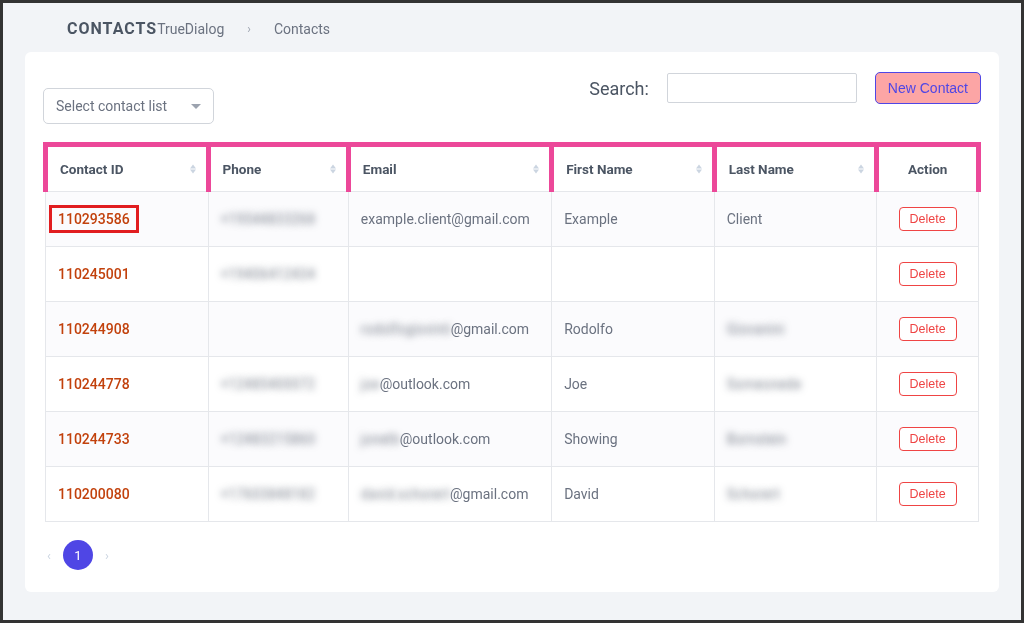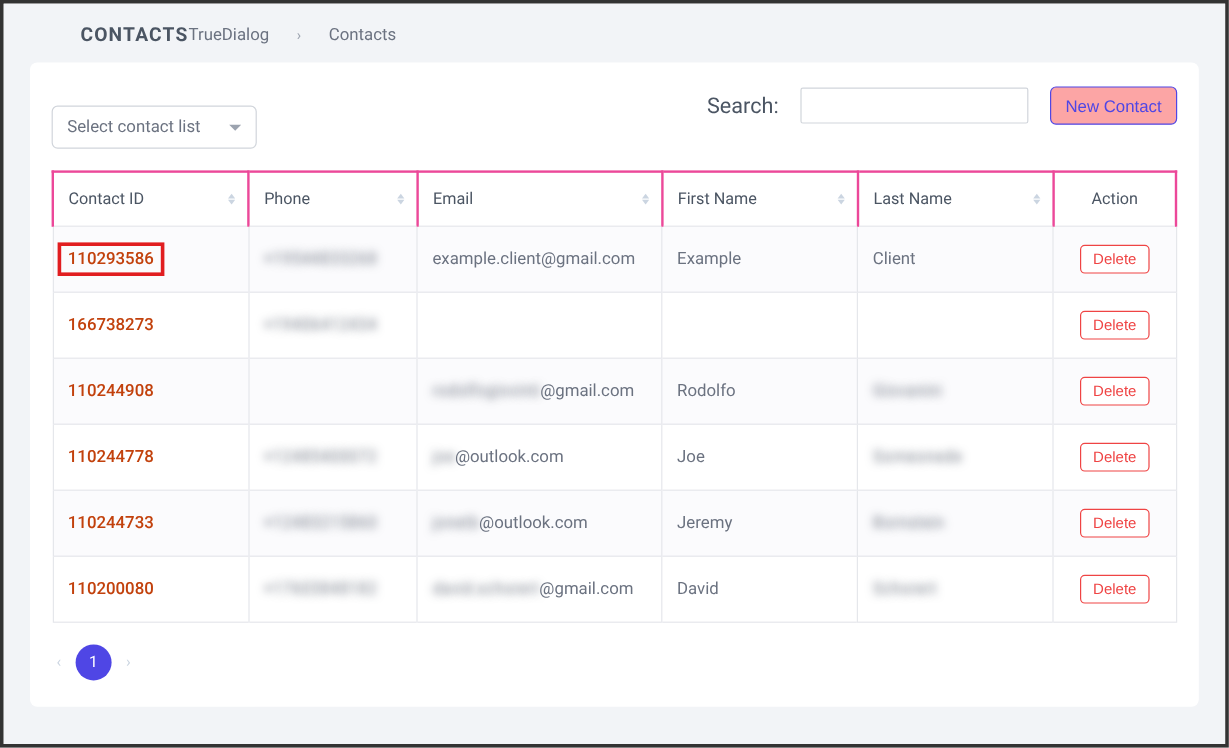--- a/index.html
+++ b/index.html
@@ -101,24 +101,24 @@
       cursor: pointer;
     }
     table {
       width: calc(100% - 36px);
       margin: 6px 18px 0 18px;
       border-collapse: collapse;
       font-size: 14px;
     }
     thead th {
       text-align: left;
-      font-weight: 400;
+      font-weight: 700;
       color: #4b5563;
       padding: 14px 12px;
-      border: 2px solid #ec4899;
+      border: 5px solid #ec4899;
       border-bottom: 1px solid #e5e7eb;
       font-size: 13.5px;
       position: relative;
     }
     thead th:last-child { text-align: center; }
     .sort-icons {
       position: absolute;
       right: 10px;
       top: 50%;
       transform: translateY(-50%);
@@ -284,21 +284,21 @@
       <tbody id="tbody">
           <tr>
             <td><span class="contact-id highlighted">110293586</span></td>
             <td><span class="blur">+19544833268</span></td>
             <td class="email-cell"><span>example.client@gmail.com</span></td>
             <td>Example</td>
             <td>Client</td>
             <td class="action"><button class="delete-btn">Delete</button></td>
           </tr>
           <tr>
-            <td><span class="contact-id">166738273</span></td>
+            <td><span class="contact-id">110245001</span></td>
             <td><span class="blur">+19406412434</span></td>
             <td class="email-cell"></td>
             <td></td>
             <td></td>
             <td class="action"><button class="delete-btn">Delete</button></td>
           </tr>
           <tr>
             <td><span class="contact-id">110244908</span></td>
             <td></td>
             <td class="email-cell"><span class="blur-part">rodolfogiovinti</span><span>@gmail.com</span></td>
@@ -311,21 +311,21 @@
             <td><span class="blur">+12485400072</span></td>
             <td class="email-cell"><span class="blur-part">joe</span><span>@outlook.com</span></td>
             <td>Joe</td>
             <td><span class="blur">Someonede</span></td>
             <td class="action"><button class="delete-btn">Delete</button></td>
           </tr>
           <tr>
             <td><span class="contact-id">110244733</span></td>
             <td><span class="blur">+12483215860</span></td>
             <td class="email-cell"><span class="blur-part">jonetb</span><span>@outlook.com</span></td>
-            <td>Jeremy</td>
+            <td>Showing</td>
             <td><span class="blur">Bornstein</span></td>
             <td class="action"><button class="delete-btn">Delete</button></td>
           </tr>
           <tr>
             <td><span class="contact-id">110200080</span></td>
             <td><span class="blur">+17603848182</span></td>
             <td class="email-cell"><span class="blur-part">david.schorert</span><span>@gmail.com</span></td>
             <td>David</td>
             <td><span class="blur">Schorert</span></td>
             <td class="action"><button class="delete-btn">Delete</button></td>

